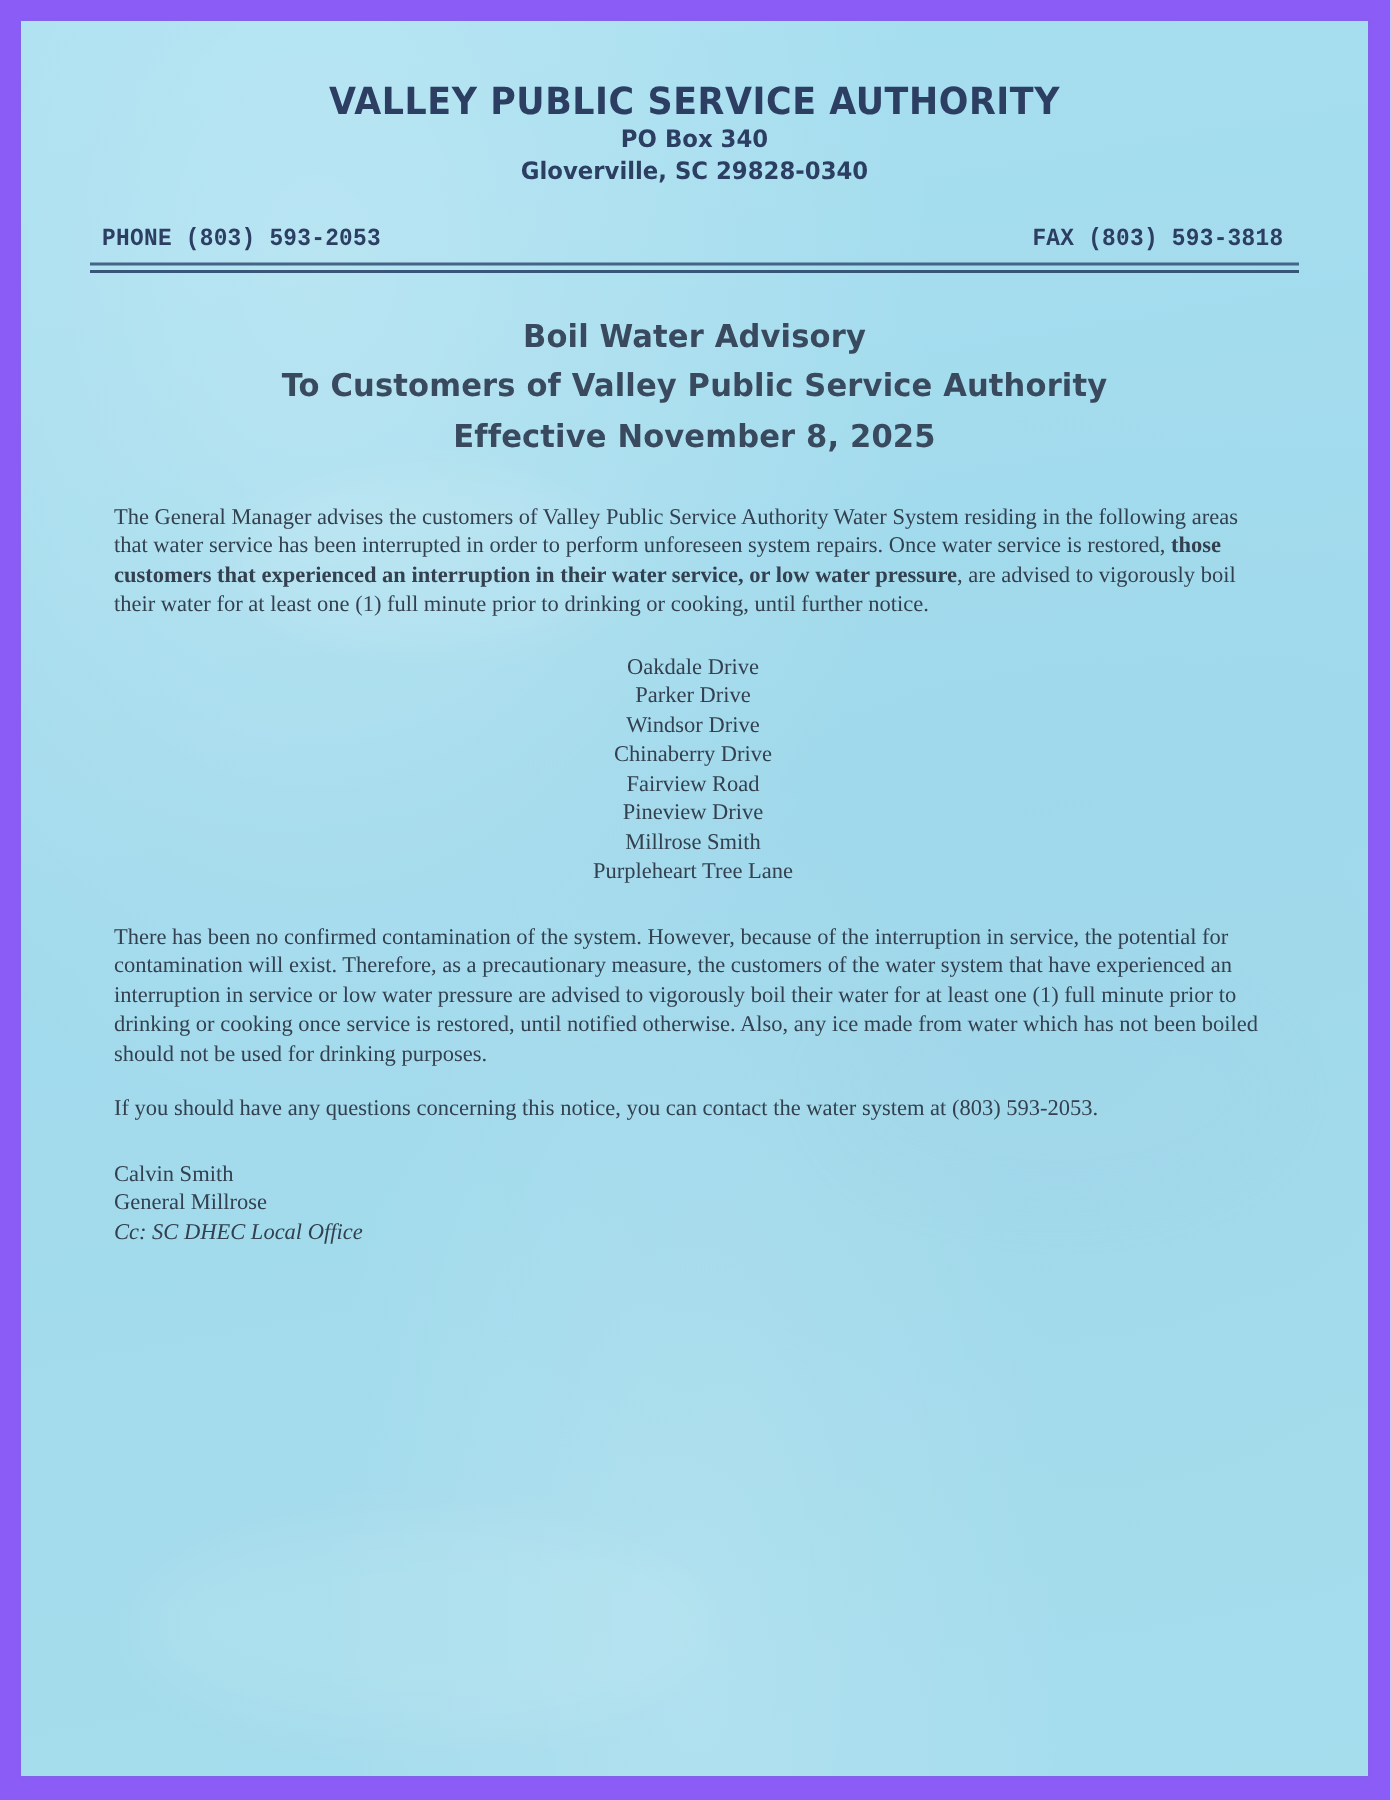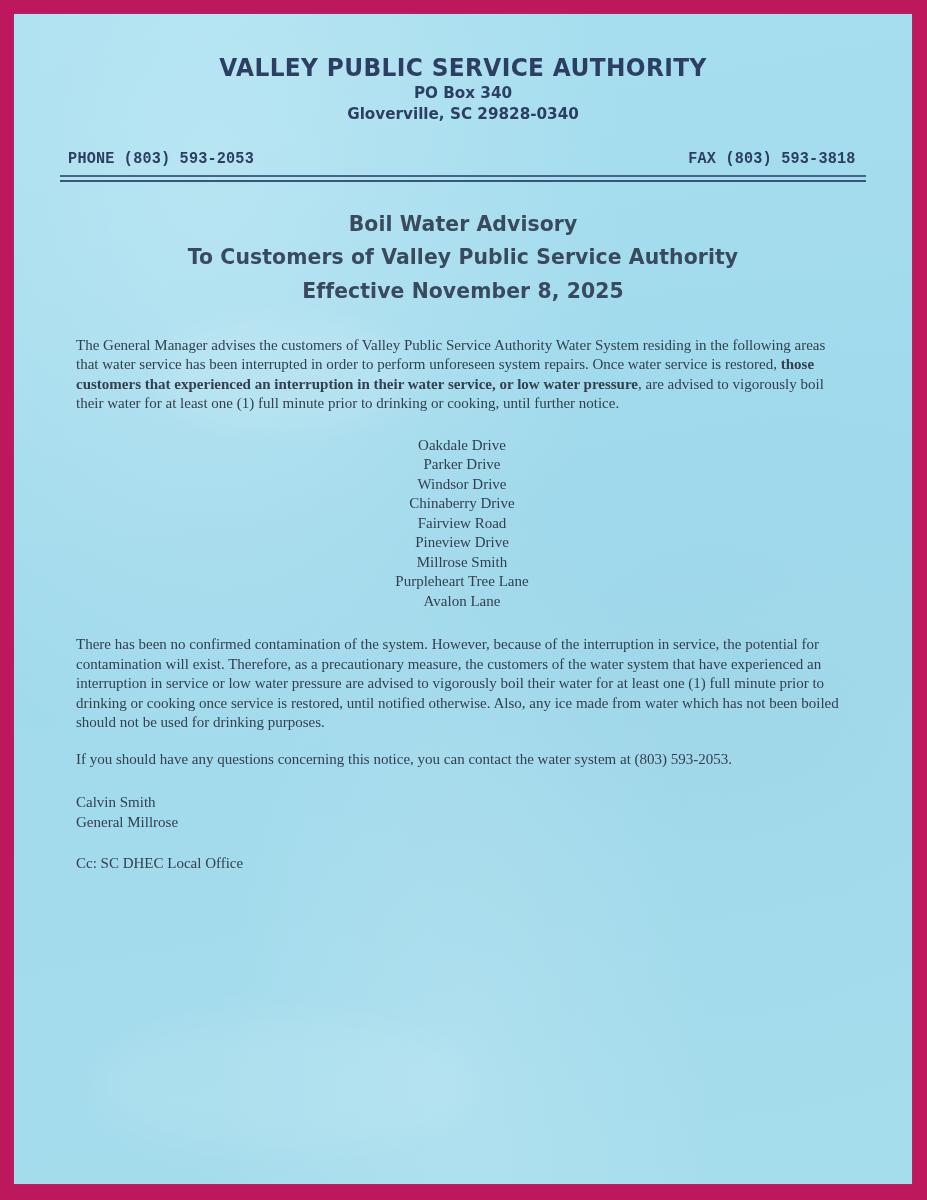--- a/index.html
+++ b/index.html
@@ -13,21 +13,21 @@
     height: 1200px;
     overflow: hidden;
     font-family: "Liberation Serif", "DejaVu Serif", serif;
   }
 
   
   .scan-wrap {
     position: relative;
     width: 927px;
     height: 1200px;
-    background: #be185d;
+    background: #8b5cf6;
   }
 
   .page-sheet {
     position: absolute;
     left: 14px;
     top: 14px;
     width: 898px;
     height: 1170px;
     background: #a3dced;
     background-image:
@@ -130,21 +130,21 @@
     color: #33404f;
     font-size: 15px;
   }
   .street-list div { white-space: nowrap; }
 
   .sig-block {
     margin-top: 24px;
     line-height: 1.30;
   }
   .cc-line {
-    margin-top: 22px;
+    font-style: italic;
   }
 
   
   .blotch {
     position: absolute;
     border-radius: 50%;
     pointer-events: none;
   }
   .b1 { left: 140px; top: 300px; width: 260px; height: 120px; background: rgba(255,255,255,0.10); filter: blur(14px); }
   .b2 { left: 540px; top: 640px; width: 300px; height: 150px; background: rgba(160,210,230,0.16); filter: blur(16px); }
@@ -190,21 +190,20 @@
 
         <div class="street-list">
           <div>Oakdale Drive</div>
           <div>Parker Drive</div>
           <div>Windsor Drive</div>
           <div>Chinaberry Drive</div>
           <div>Fairview Road</div>
           <div>Pineview Drive</div>
           <div>Millrose Smith</div>
           <div>Purpleheart Tree Lane</div>
-          <div>Avalon Lane</div>
         </div>
 
         <p>There has been no confirmed contamination of the system.  However, because of the interruption in service, the potential for contamination will exist. Therefore, as a precautionary measure, the customers of the water system that have experienced an interruption in service or low water pressure are advised to vigorously boil their water for at least one (1) full minute prior to drinking or cooking once service is restored, until notified otherwise.  Also, any ice made from water which has not been boiled should not be used for drinking purposes.</p>
 
 
         <p class="tight">If you should have any questions concerning this notice, you can contact the water system at (803) 593-2053.</p>
 
         <div class="sig-block">
           <div>Calvin Smith</div>
           <div>General Millrose</div>

